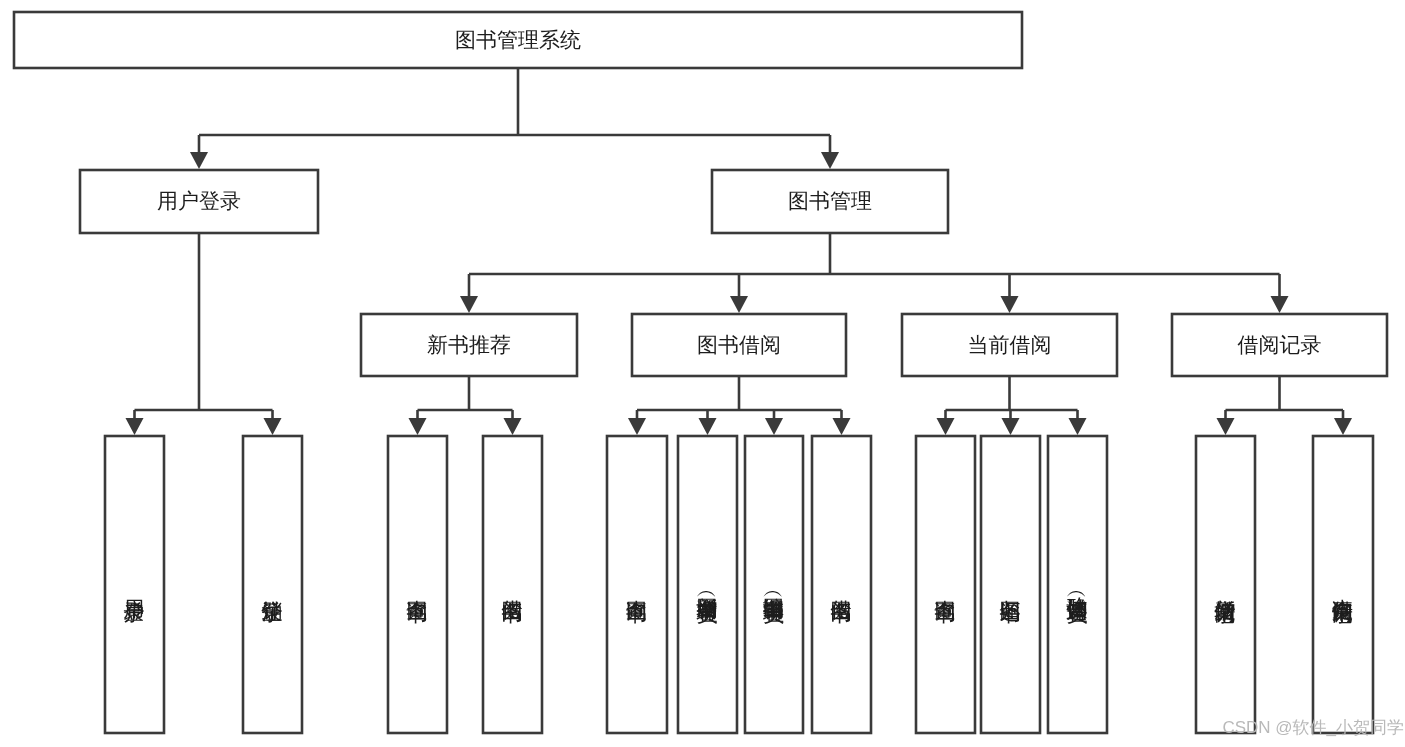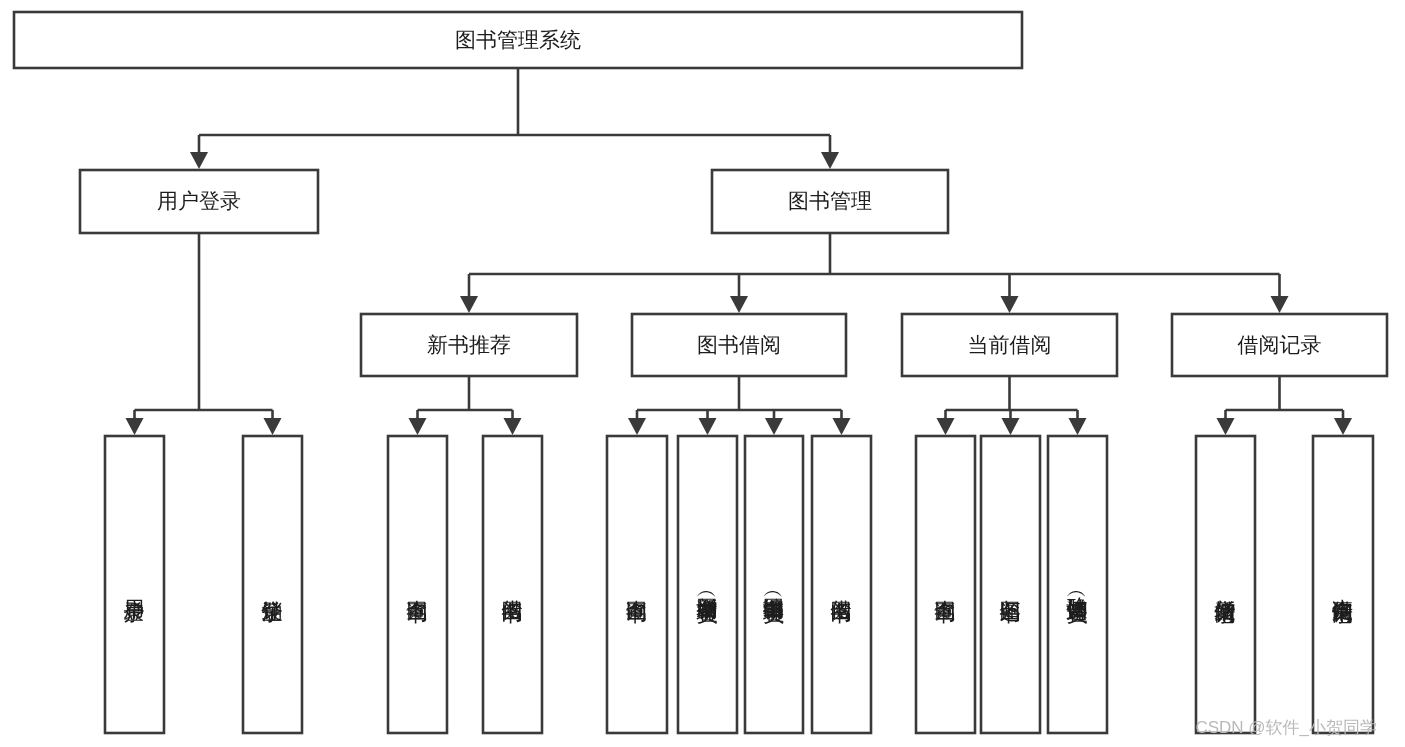--- a/index.html
+++ b/index.html
@@ -56,21 +56,21 @@
     writing-mode: vertical-rl;
     text-orientation: upright;
     letter-spacing: 1px;
     line-height: 1;
     white-space: nowrap;
     text-align: center;
     pointer-events: none;
   }
   .watermark {
     position: absolute;
-    right: 28px;
+    right: 1px;
     bottom: 6px;
     font-family: "Liberation Sans", "DejaVu Sans", sans-serif;
     font-size: 17px;
     color: #b9b9b9;
     white-space: nowrap;
   }
 </style>
 </head>
 <body>
 

